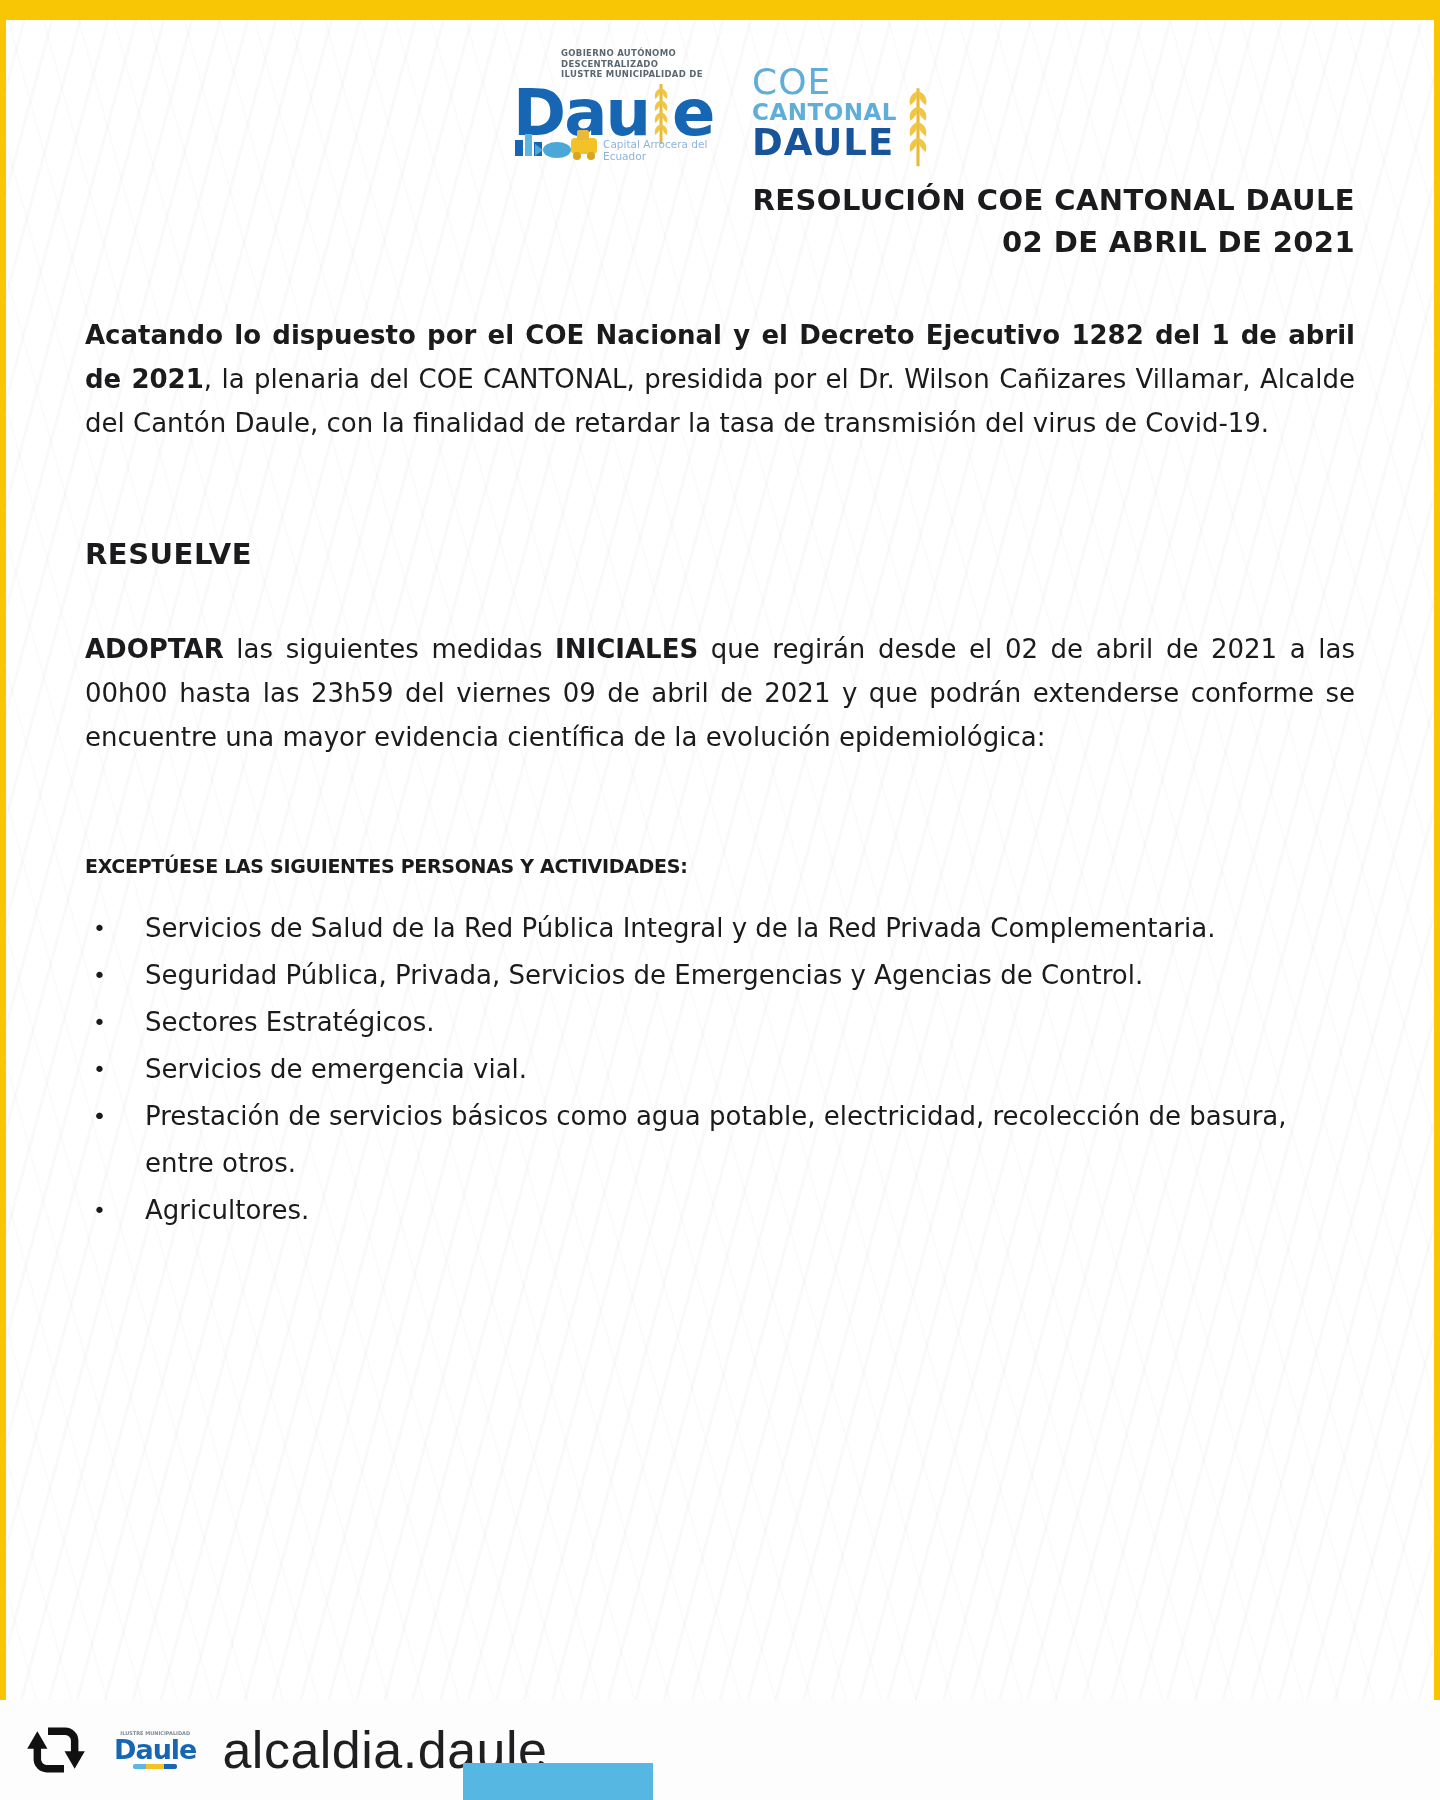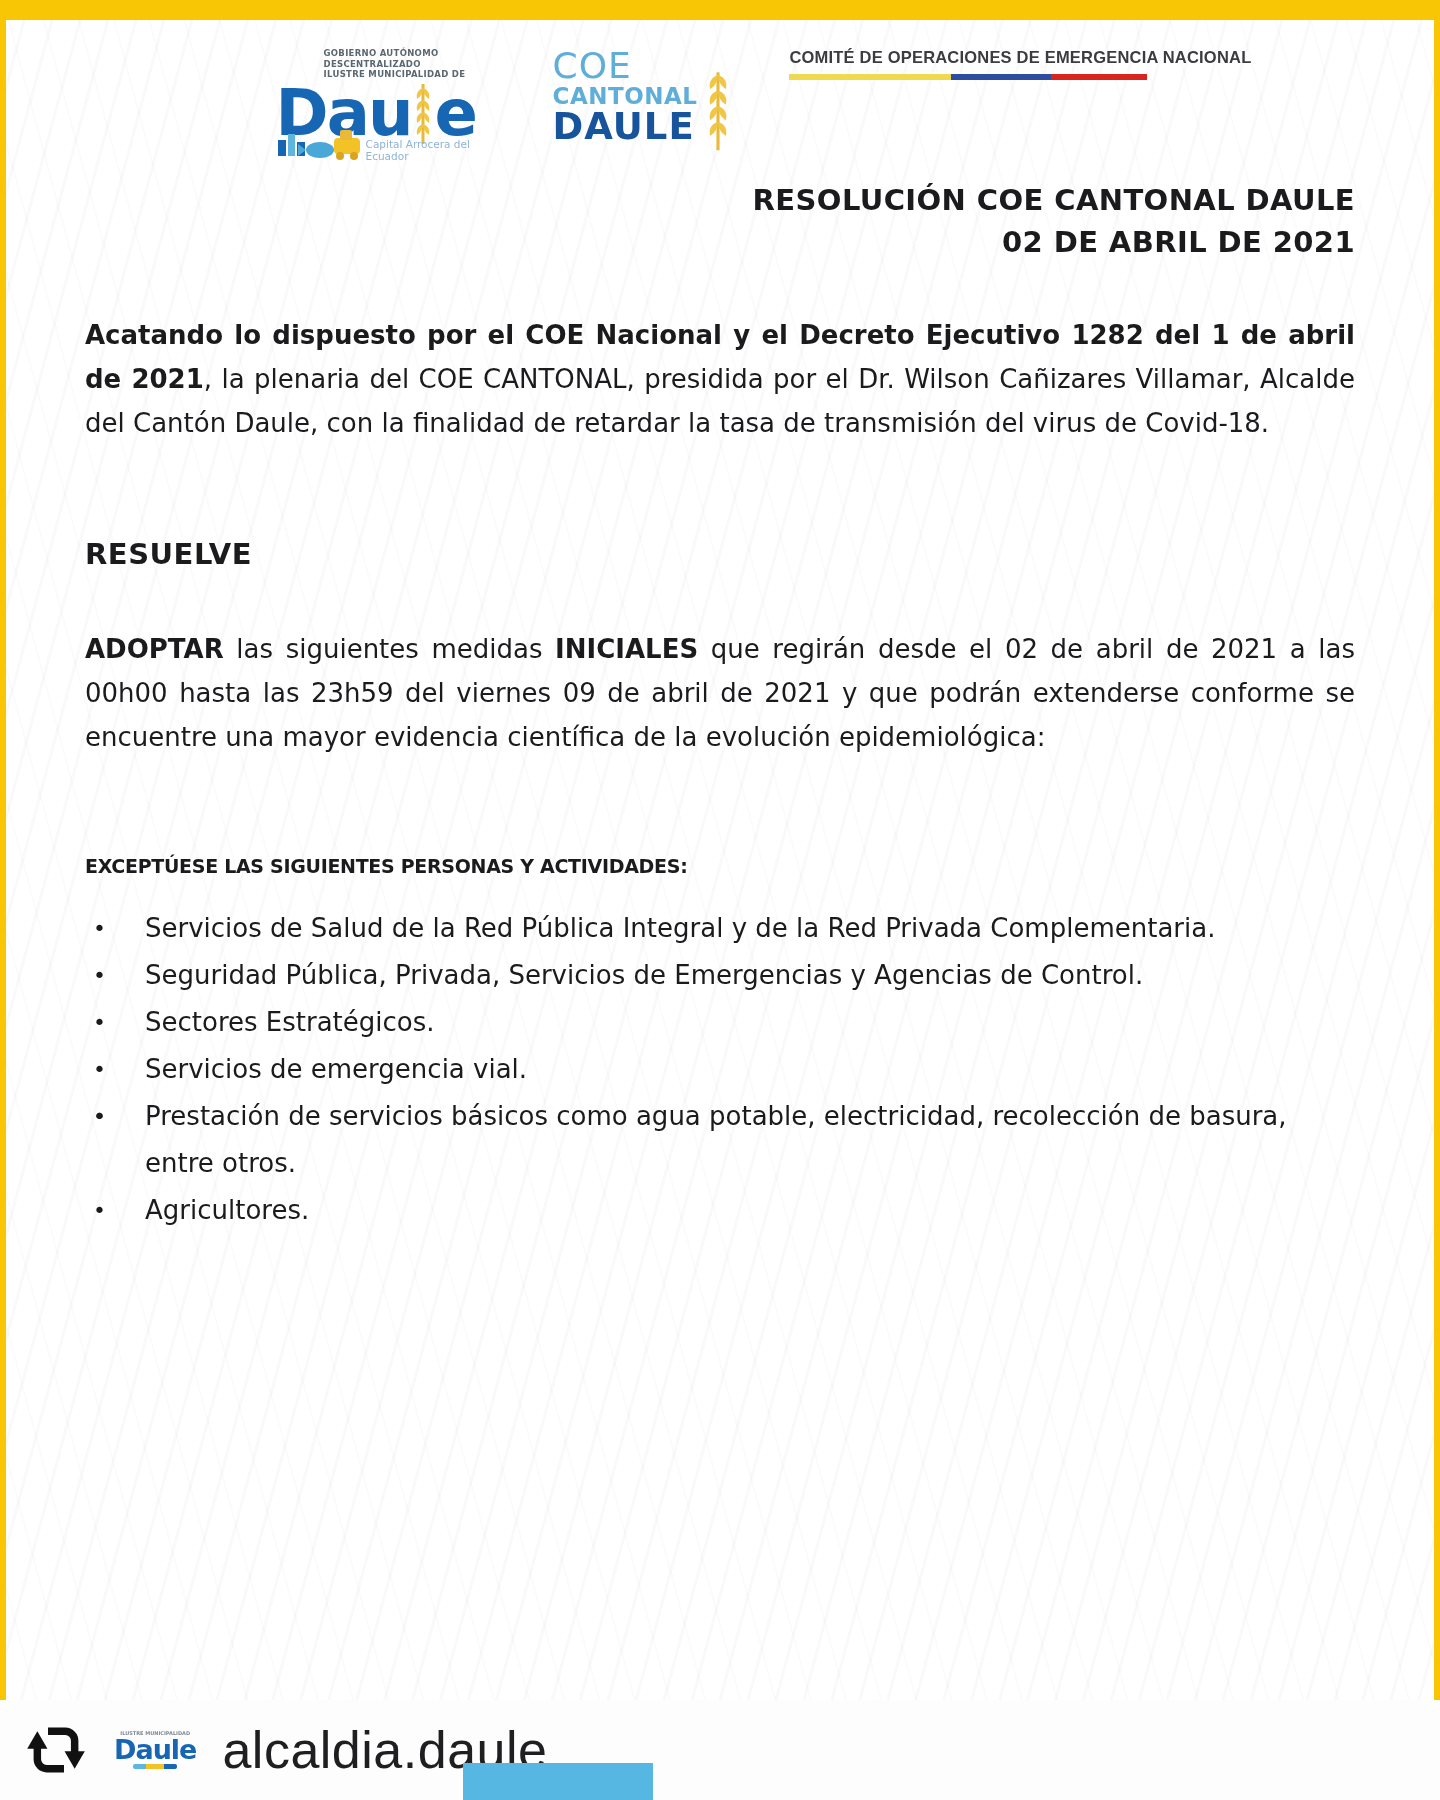--- a/index.html
+++ b/index.html
@@ -12,21 +12,21 @@
     background:
       repeating-linear-gradient(105deg, rgba(150,155,170,0.055) 0 3px, rgba(150,155,170,0) 3px 27px),
       repeating-linear-gradient(75deg, rgba(160,160,175,0.04) 0 2px, rgba(160,160,175,0) 2px 34px),
       #ffffff;
   }
   .top-accent { position:absolute; top:0; left:0; width:1440px; height:20px; }
   .side-strip { position:absolute; top:0; width:6px; height:1700px; }
   .side-strip.left { left:0; } .side-strip.right { right:0; }
 
   
-  .header-row { display:flex; align-items:flex-start; justify-content:center; gap:62px; padding-top:48px; }
+  .header-row { display:flex; align-items:flex-end; justify-content:center; gap:24px; padding-top:48px; }
   .daule-logo { position:relative; width:215px; text-align:left; }
   .daule-top { font-size:8.5px; font-weight:bold; color:#5b6770; letter-spacing:0.3px; line-height:1.25; padding-left:48px; }
   .daule-word { font-size:64px; font-weight:bold; letter-spacing:-2px; line-height:0.95; display:flex; align-items:flex-end; }
   .daule-wheat { margin:0 1px -2px 2px; }
   .daule-tag { font-size:10.5px; color:#8fb4d9; padding-left:90px; margin-top:-6px; }
   .daule-art { position:absolute; left:0; bottom:2px; }
 
   .coe-logo { position:relative; line-height:1.02; padding-right:30px; }
   .coe-l1 { font-size:36px; font-weight:normal; letter-spacing:1px; }
   .coe-l2 { font-size:23px; font-weight:bold; letter-spacing:0.5px; }
@@ -122,36 +122,28 @@
           <path d="M10 18 Q2 21 4 29 Q10 25 10 18"></path>
             <path d="M10 18 Q18 21 16 29 Q10 25 10 18"></path>
           <path d="M10 30 Q2 33 4 41 Q10 37 10 30"></path>
             <path d="M10 30 Q18 33 16 41 Q10 37 10 30"></path>
           <path d="M10 42 Q2 45 4 53 Q10 49 10 42"></path>
             <path d="M10 42 Q18 45 16 53 Q10 49 10 42"></path>
         </g>
       </svg>
     </div>
 
-    <div class="committee">
-      <div class="committee-label">COMITÉ DE OPERACIONES DE EMERGENCIA NACIONAL</div>
-      <div class="flag-line">
-        <div class="seg" style="width:45%; background:#EFD94E;"></div>
-        <div class="seg" style="width:28%; background:#2F4DA0;"></div>
-        <div class="seg" style="width:27%; background:#D8251D;"></div>
-      </div>
-    </div>
   </div>
 
   <div class="title-block">
     <div>RESOLUCIÓN COE CANTONAL DAULE</div>
     <div>02 DE ABRIL DE 2021</div>
   </div>
 
-  <p class="para p-intro"><b>Acatando lo dispuesto por el COE Nacional y el Decreto Ejecutivo 1282 del 1 de abril de 2021</b><span>, la plenaria del COE CANTONAL, presidida por el Dr. Wilson Cañizares Villamar, Alcalde del Cantón Daule, con la finalidad de retardar la tasa de transmisión del virus de Covid-18.</span></p>
+  <p class="para p-intro"><b>Acatando lo dispuesto por el COE Nacional y el Decreto Ejecutivo 1282 del 1 de abril de 2021</b><span>, la plenaria del COE CANTONAL, presidida por el Dr. Wilson Cañizares Villamar, Alcalde del Cantón Daule, con la finalidad de retardar la tasa de transmisión del virus de Covid-19.</span></p>
 
   <div class="h-resuelve">RESUELVE</div>
 
   <p class="para p-adoptar"><b>ADOPTAR</b><span> las siguientes medidas </span><b>INICIALES</b><span> que regirán desde el 02 de abril de 2021 a las 00h00 hasta las 23h59 del viernes 09 de abril de 2021 y que podrán extenderse conforme se encuentre una mayor evidencia científica de la evolución epidemiológica:</span></p>
 
 
   <div class="h-except">EXCEPTÚESE LAS SIGUIENTES PERSONAS Y ACTIVIDADES:</div>
 
   <div class="exceptions">
     <div class="bullet-row"><span class="bullet">•</span><span>Servicios de Salud de la Red Pública Integral y de la Red Privada Complementaria.</span></div>

